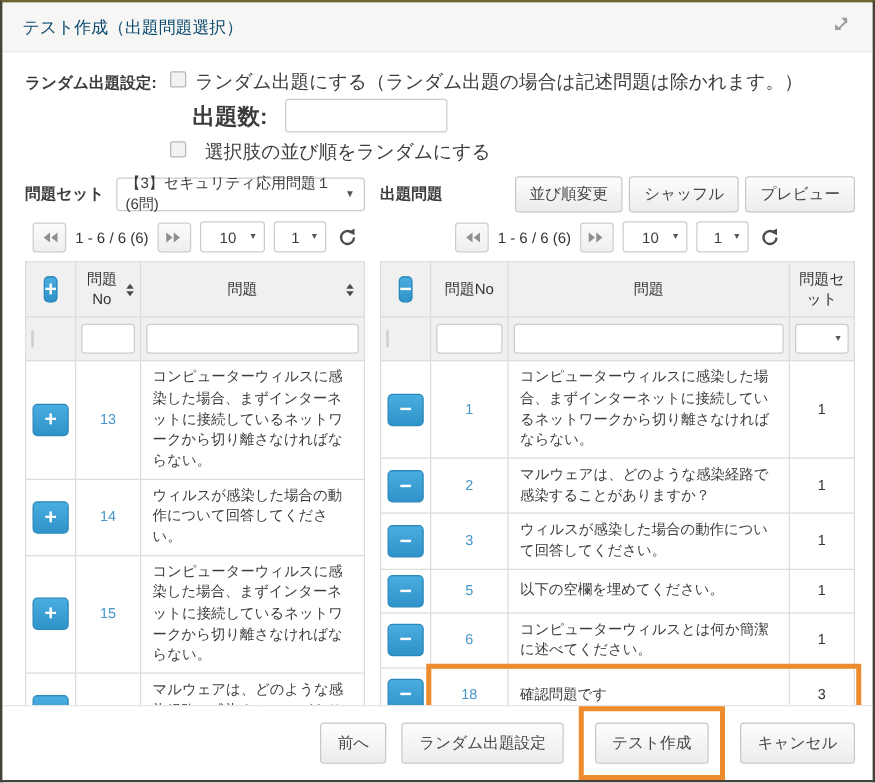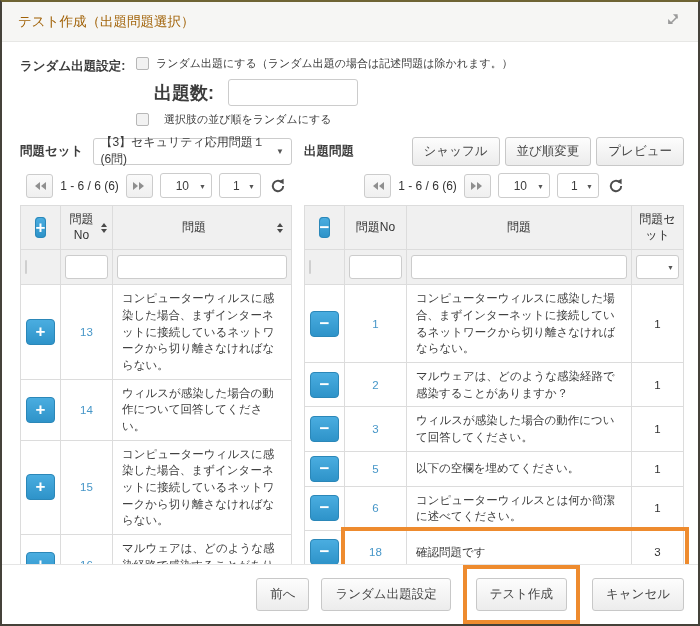--- a/index.html
+++ b/index.html
@@ -9,31 +9,31 @@
     font-size: 12px; color:#3c3c3c; background:#fff;
   }
   .modal {
     width:700px; height:626px; display:flex; flex-direction:column;
     border:2px solid #45423a; border-top-color:#6e6433; background:#fff;
     overflow:hidden;
   }
   
   .modal-header {
     flex:0 0 40px; background:#f6f6f4; border-bottom:1px solid #e7e7e5;
-    display:flex; align-items:center; padding:0 16px; font-size:13.5px; color:#a16207;
+    display:flex; align-items:center; padding:0 16px; font-size:13.5px; color:#0c4a6e;
   }
   .modal-header .title { flex:1; }
   .expand-ic { width:16px; height:16px; cursor:pointer; }
   
   .modal-body { flex:1; background:#fff; padding:14px 14px 4px 18px; overflow:hidden; }
   .rs-row { display:flex; align-items:flex-start; margin-bottom:4px; }
   .rs-label { font-weight:bold; width:116px; padding-top:2px; font-size:12.5px; }
   .checkbox { display:inline-block; width:13px; height:13px; background:#f2f2f2;
     border:1px solid #b7b7b7; border-radius:2px; margin-right:7px; flex:0 0 13px; margin-top:1px; cursor:pointer; }
-  .cb-label { font-size:11px;text-align:right; }
+  .cb-label { font-size:15px;text-align:right; }
   .rs-count-row { margin-left:134px; display:flex; align-items:center; margin-bottom:6px; }
   .rs-count-label { font-weight:bold; margin-right:14px; font-size:18px; }
   .count-input { width:130px; height:27px; border:1px solid #ccc; border-radius:3px; padding:0 6px; font-size:12px; }
   .rs-row3 { margin-left:116px; display:flex; align-items:flex-start; margin-bottom:10px;gap:8px; }
   
   .panels { display:flex; gap:12px; }
   .panel-left { flex:0 0 272px; }
   .panel-right { flex:1; min-width:0; }
   .panel-head { display:flex; align-items:center; height:28px; }
   .panel-title { font-weight:bold; font-size:12.5px; margin-right:10px; white-space:nowrap; }
@@ -239,22 +239,22 @@
                 </tr>
               </tbody>
           </table>
         </div>
       </div>
 
       <div class="panel-right">
         <div class="panel-head">
           <span class="panel-title">出題問題</span>
           <div class="head-btns">
+            <button class="ui-btn">並び順変更</button>
             <button class="ui-btn">シャッフル</button>
-            <button class="ui-btn">並び順変更</button>
             <button class="ui-btn">プレビュー</button>
           </div>
         </div>
         <div class="pager">
           <span class="pg-btn">
               <span class="dbl left">
                 <b></b>
                 <b></b>
               </span>
             </span>

